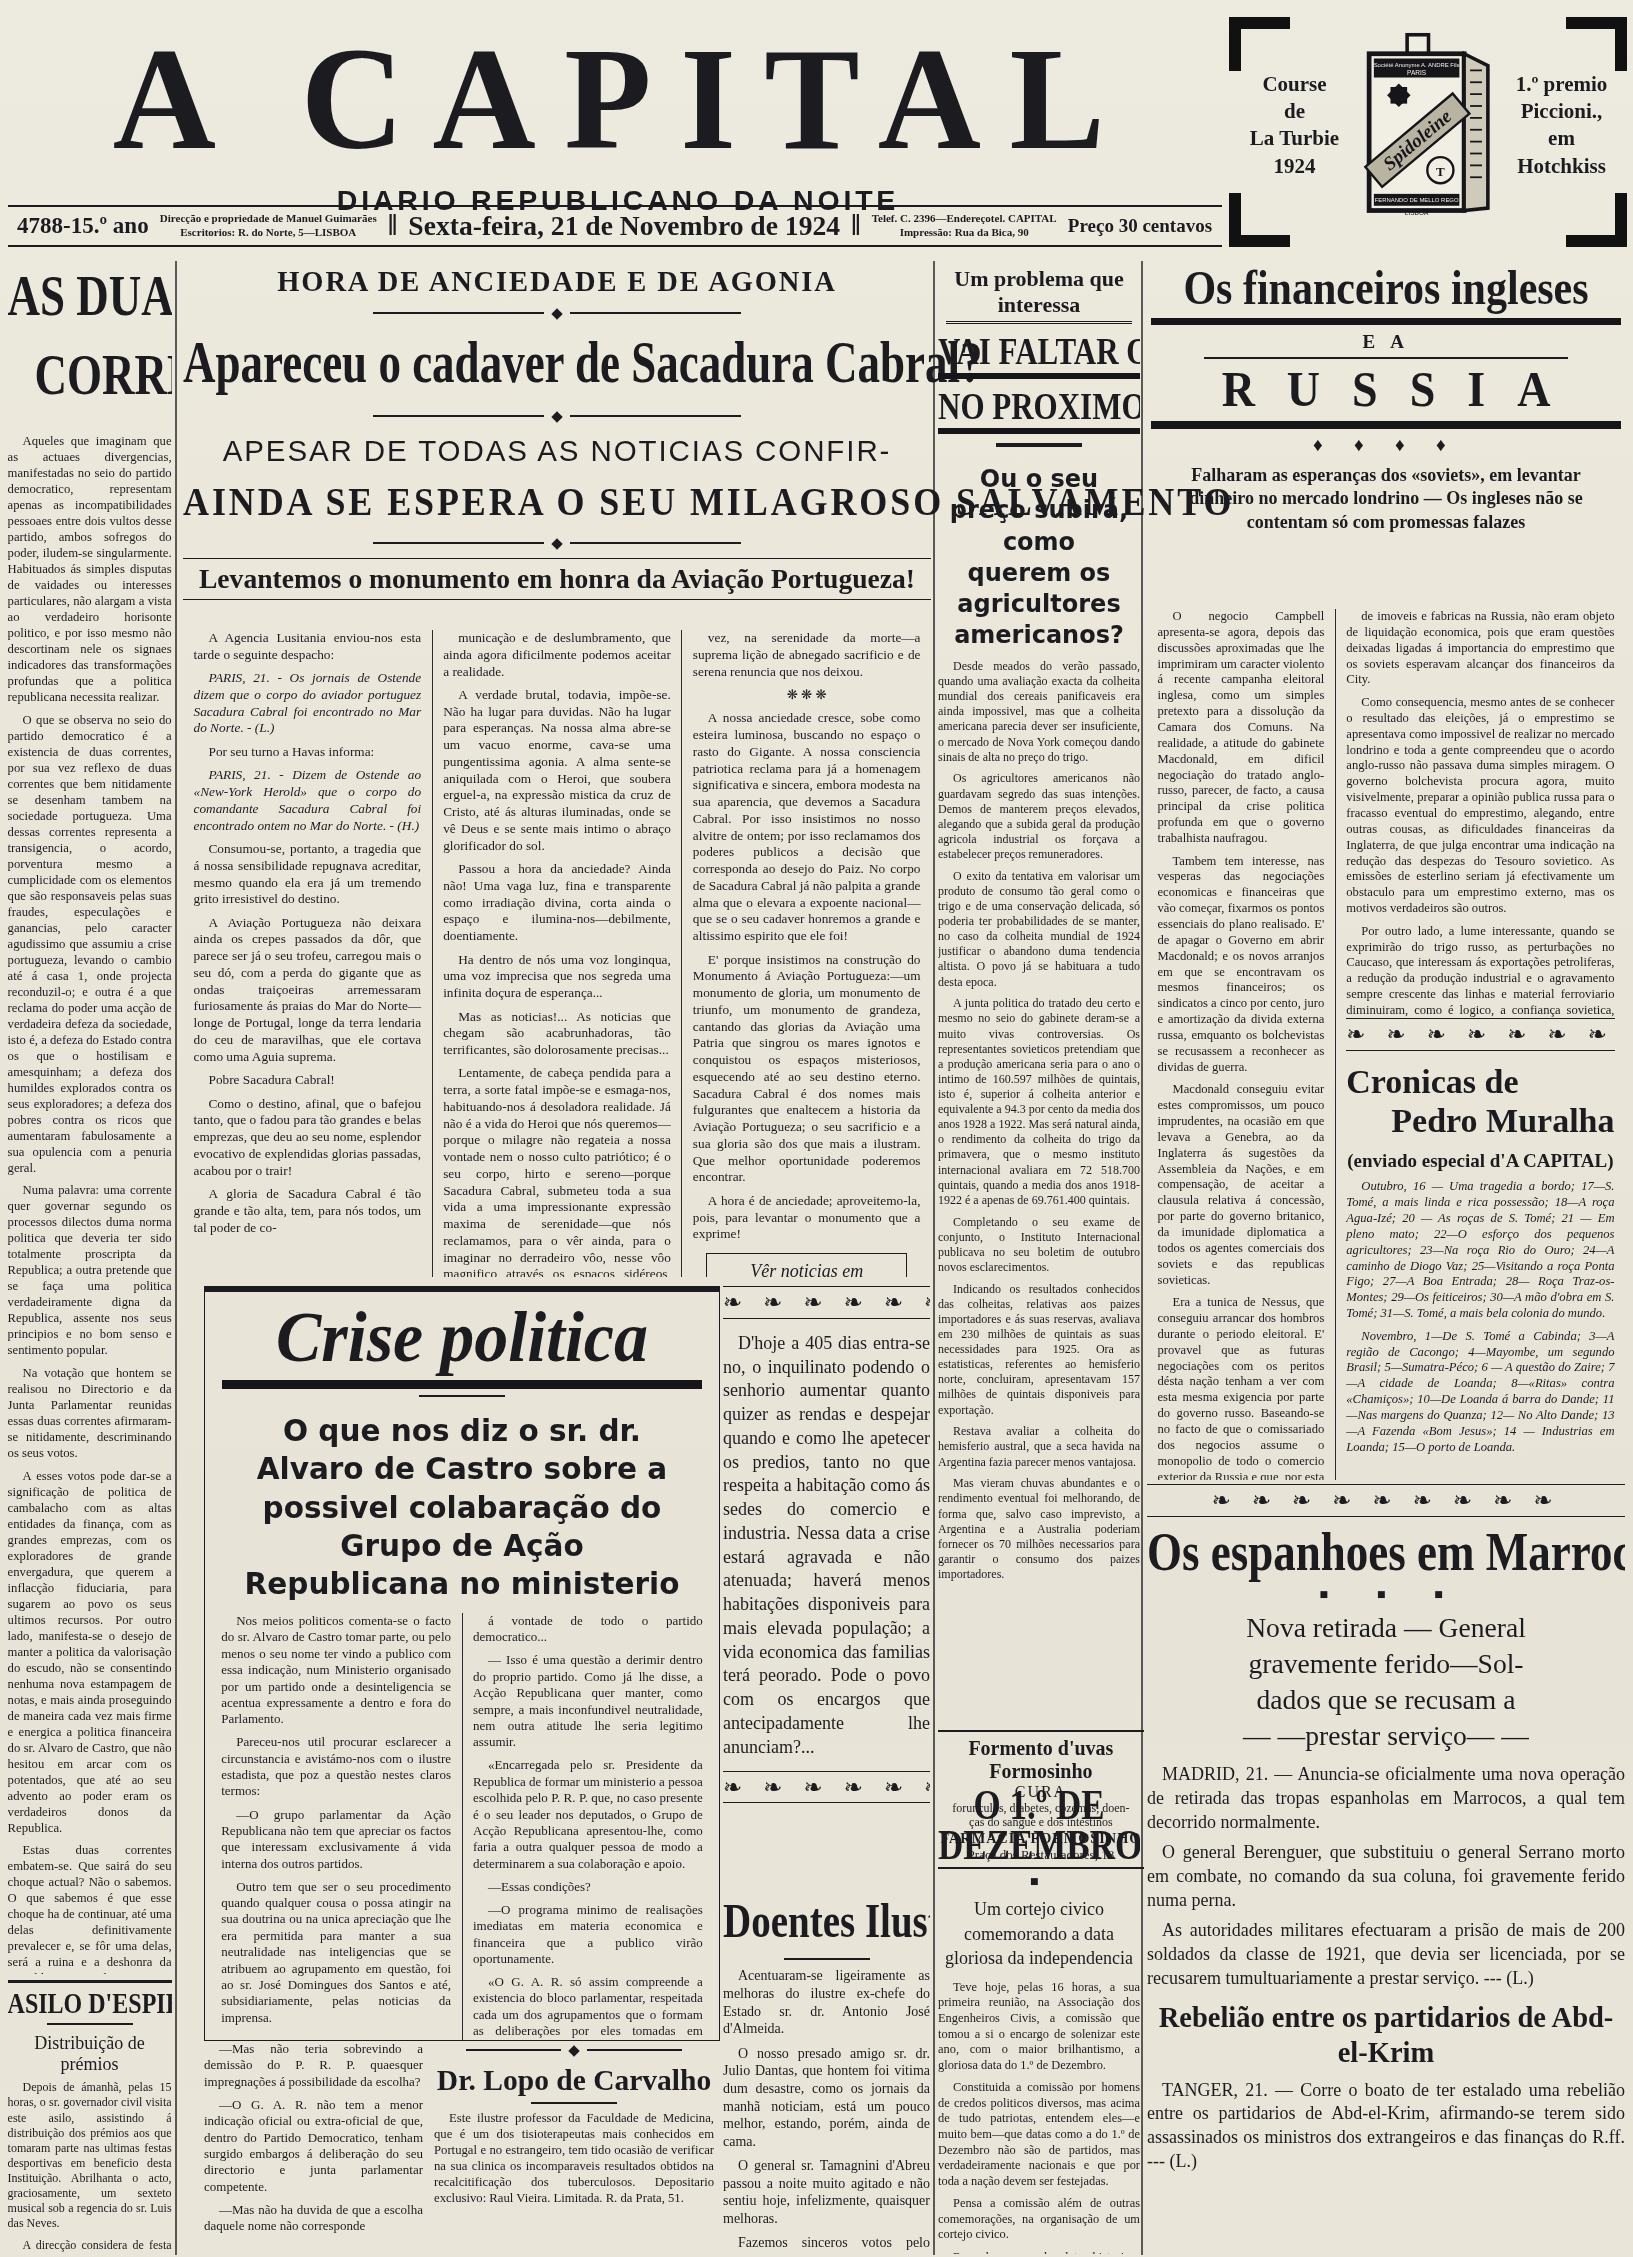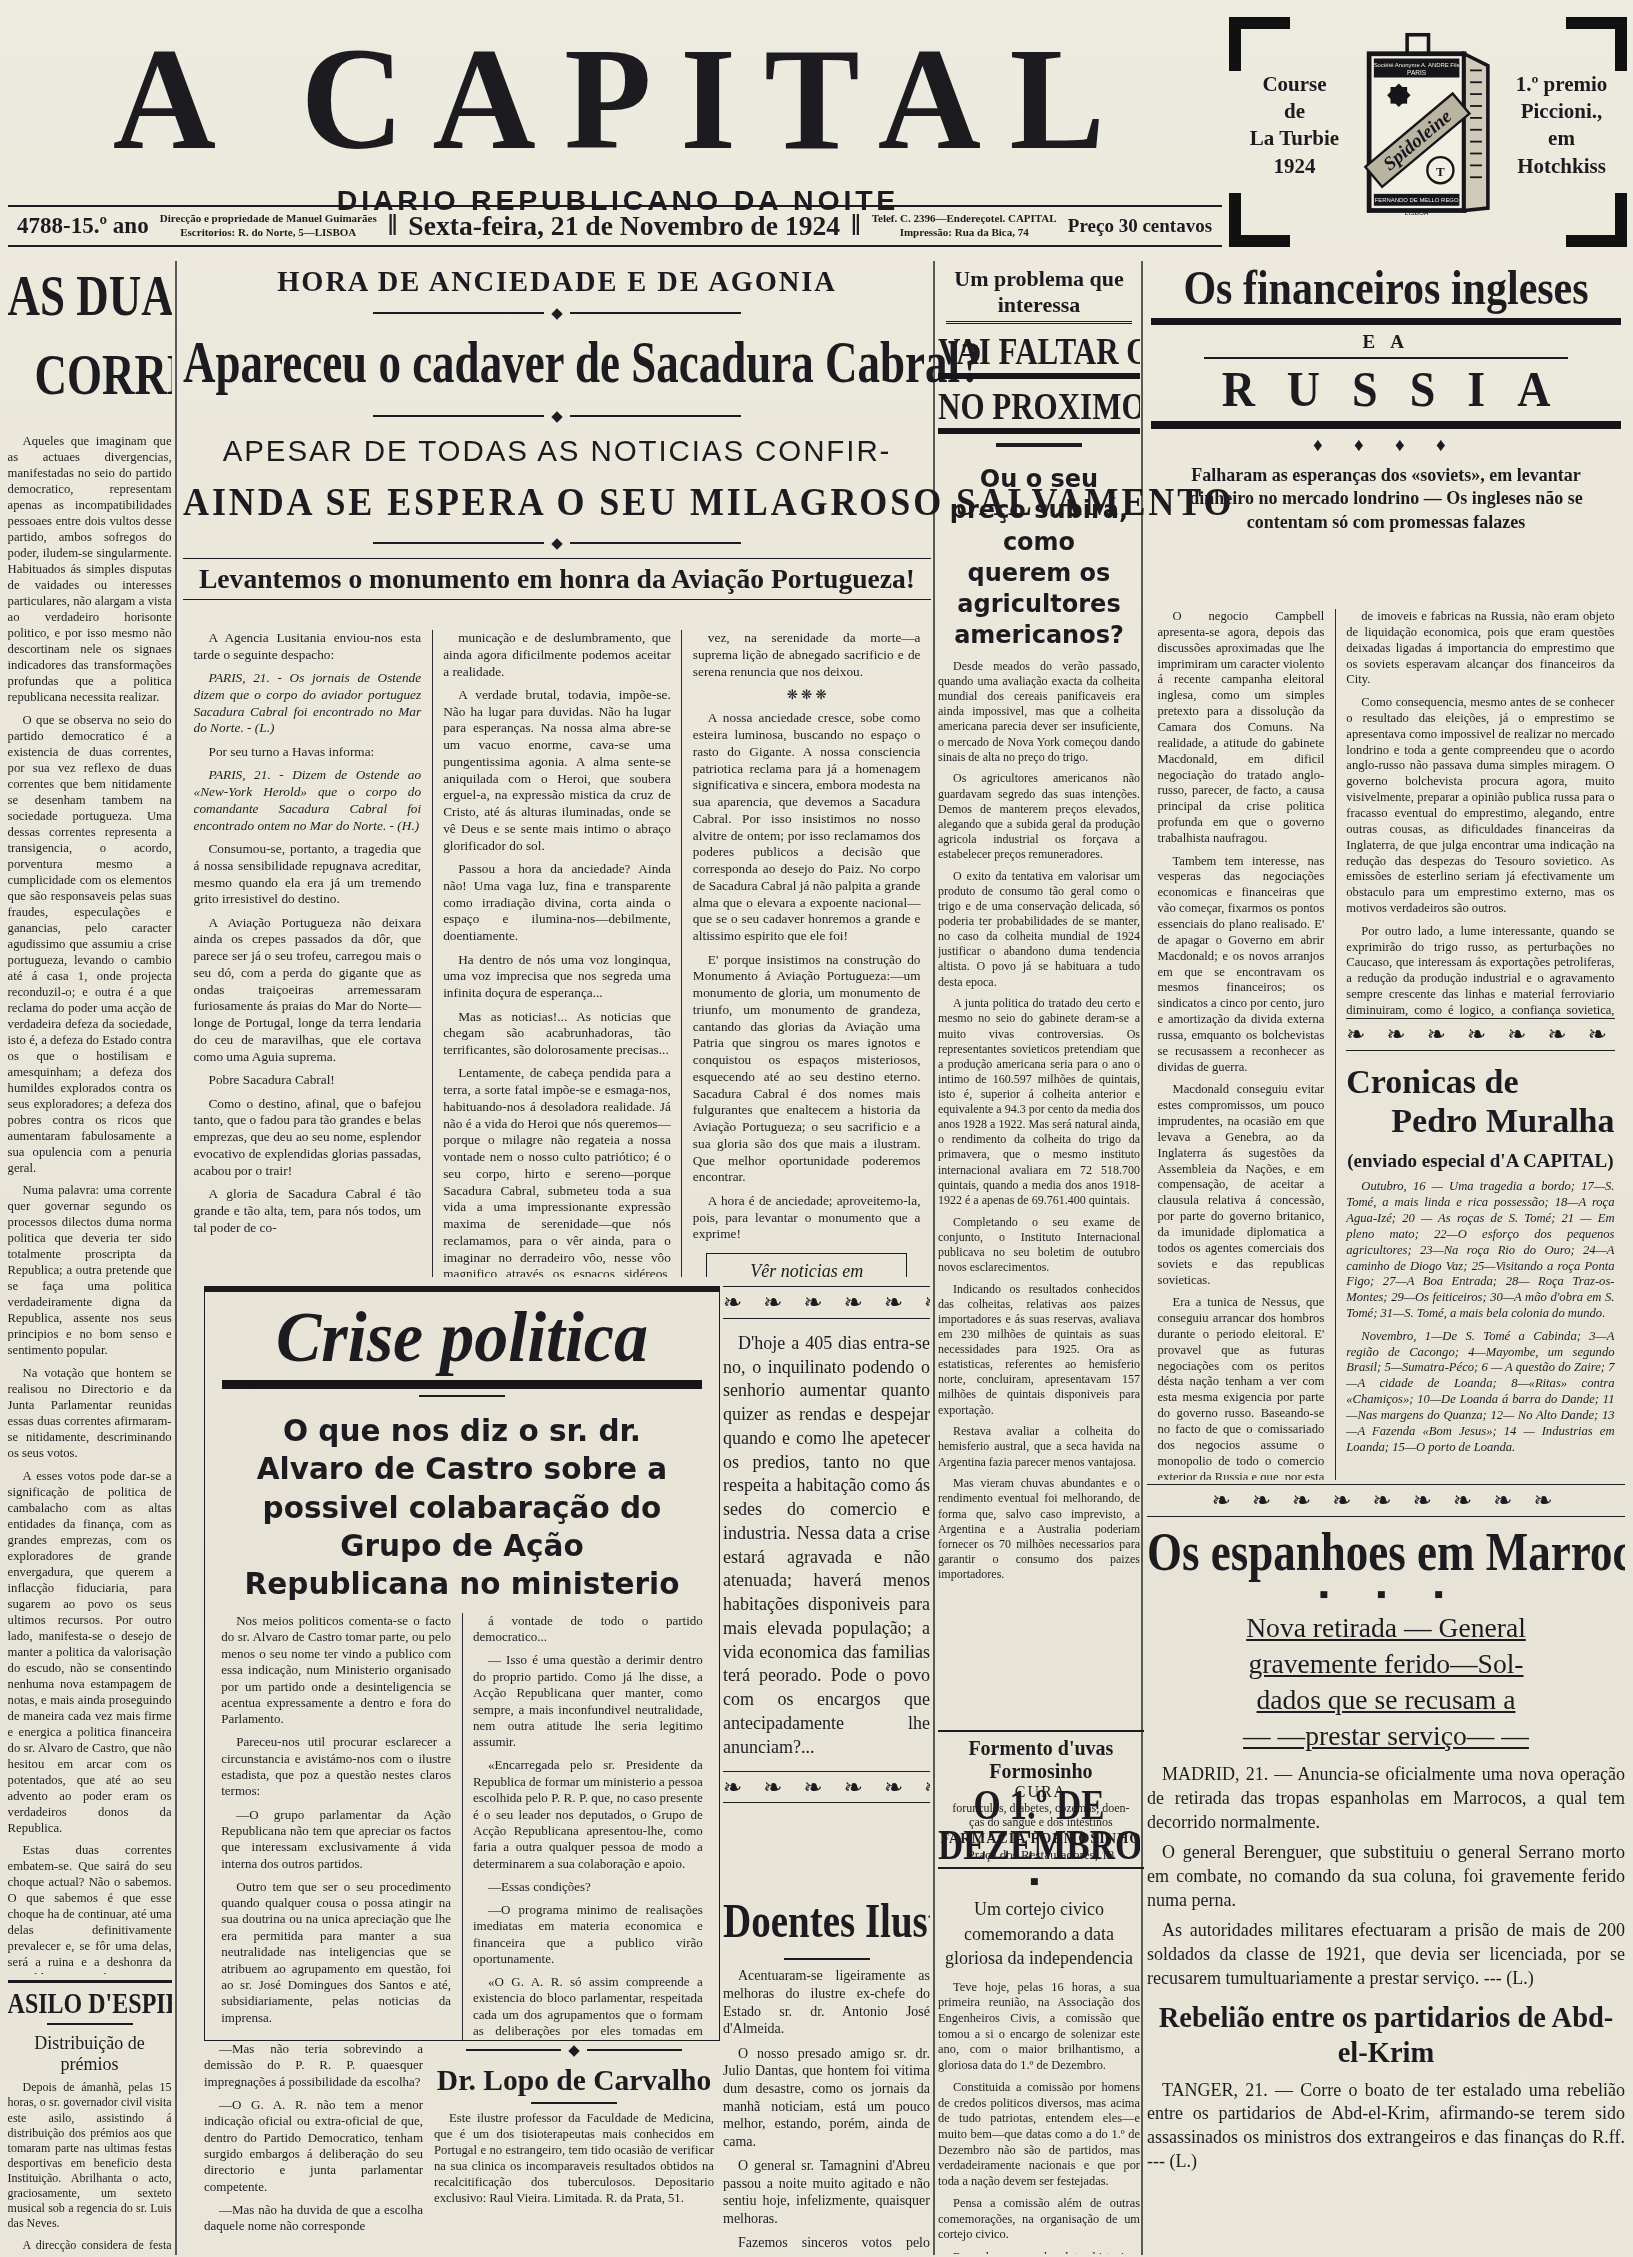--- a/index.html
+++ b/index.html
@@ -77,21 +77,21 @@
   
   .rusT1{font-weight:bold;font-size:42px;text-align:center;transform:scaleY(1.15);white-space:nowrap;}
   .rusBar{height:7.6px;background:#15151a;margin:5.7px 3.8px;}
   .rusEA{font-weight:bold;font-size:19px;text-align:center;letter-spacing:5.7px;}
   .rusT2{font-weight:bold;font-size:46px;text-align:center;letter-spacing:32px;text-indent:32px;transform:scaleY(1.1);}
   .diam{text-align:center;font-size:19px;letter-spacing:13.3px;margin:3.8px 0;}
   .rusDeck{font-weight:bold;font-size:18px;text-align:center;line-height:1.3;padding:3.8px 38px;}
   .cronT{font-weight:bold;font-size:34px;line-height:1.15;}
   .cronSub{font-weight:bold;font-size:19px;text-align:center;margin:9.5px 0 7.6px;}
   .marT{font-weight:bold;font-size:45px;text-align:center;transform:scaleY(1.2);white-space:nowrap;margin:9.5px 0 3.8px;}
-  .marDeck{font-size:27.6px;text-align:center;line-height:1.3;white-space:pre-line;margin:5.7px 0 9.5px;text-decoration:underline;}
+  .marDeck{font-size:27.6px;text-align:center;line-height:1.3;white-space:pre-line;margin:5.7px 0 9.5px;}
   .marSub{font-weight:bold;font-size:28.5px;text-align:center;line-height:1.25;margin:9.5px 0 7.6px;}
   .big-par .para{font-size:18px;line-height:1.32;}
   .asiloT{font-weight:bold;font-size:24px;text-align:center;transform:scaleY(1.25);white-space:nowrap;}
   .asiloS{font-size:18px;text-align:center;margin:7.6px 0 5.7px;}
   .shortrule{width:86px;height:1.9px;background:#1c1c20;margin:5.7px auto;}
   .lopoT{font-weight:bold;font-size:29.5px;text-align:center;white-space:nowrap;}
   .doentesT{font-weight:bold;font-size:39px;text-align:center;transform:scaleY(1.25);white-space:nowrap;}
 </style>
 </head>
 <body>
@@ -107,21 +107,21 @@
     <span class="dl-ed">4788-15.º ano</span>
     <span class="dl-small">
       <span style="display:block">Direcção e propriedade de Manuel Guimarães</span>
       <span style="display:block">Escritorios: R. do Norte, 5—LISBOA</span>
     </span>
     <span class="dl-sep">‖</span>
     <span class="dl-date">Sexta-feira, 21 de Novembro de 1924</span>
     <span class="dl-sep">‖</span>
     <span class="dl-small">
       <span style="display:block">Telef. C. 2396—Endereçotel. CAPITAL</span>
-      <span style="display:block">Impressão: Rua da Bica, 74</span>
+      <span style="display:block">Impressão: Rua da Bica, 90</span>
     </span>
     <span class="dl-price">Preço 30 centavos</span>
   </div>
 
   <div class="abs" style="left:1229px;top:3.8px;width:398px;height:243px;">
     <div class="corner c-tl"></div>
     <div class="corner c-bl"></div>
     <div class="corner c-tr"></div>
     <div class="corner c-br"></div>
     <div class="adbox" style="height:100%;box-sizing:border-box;">

